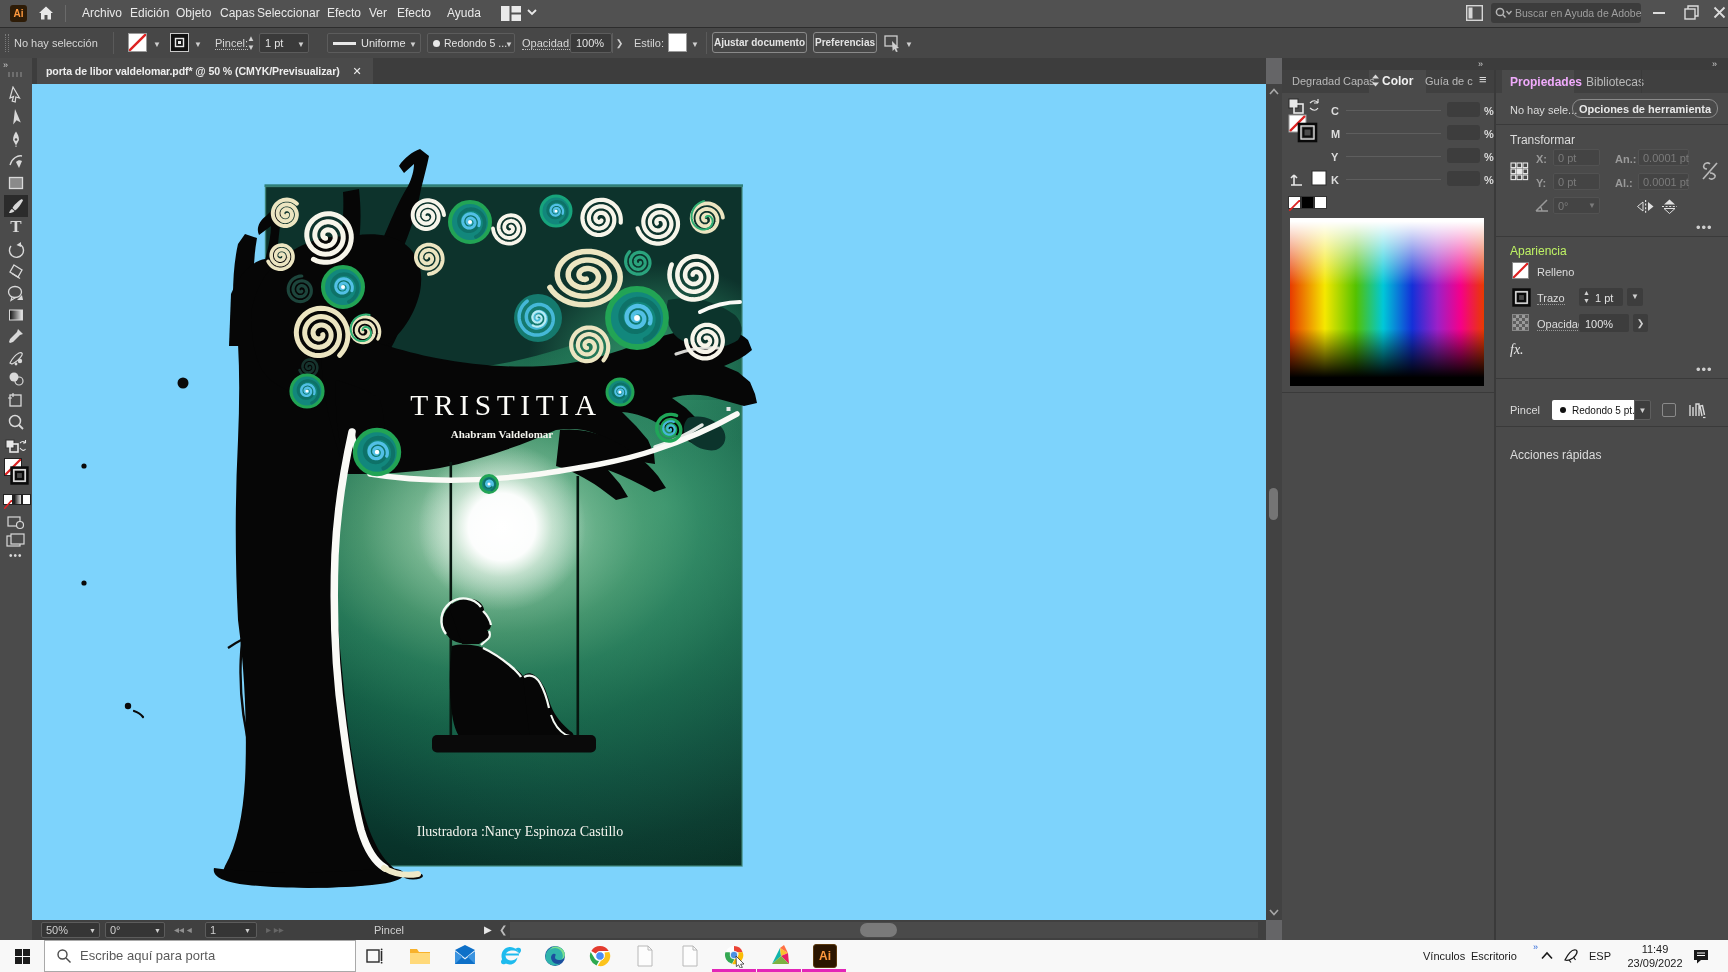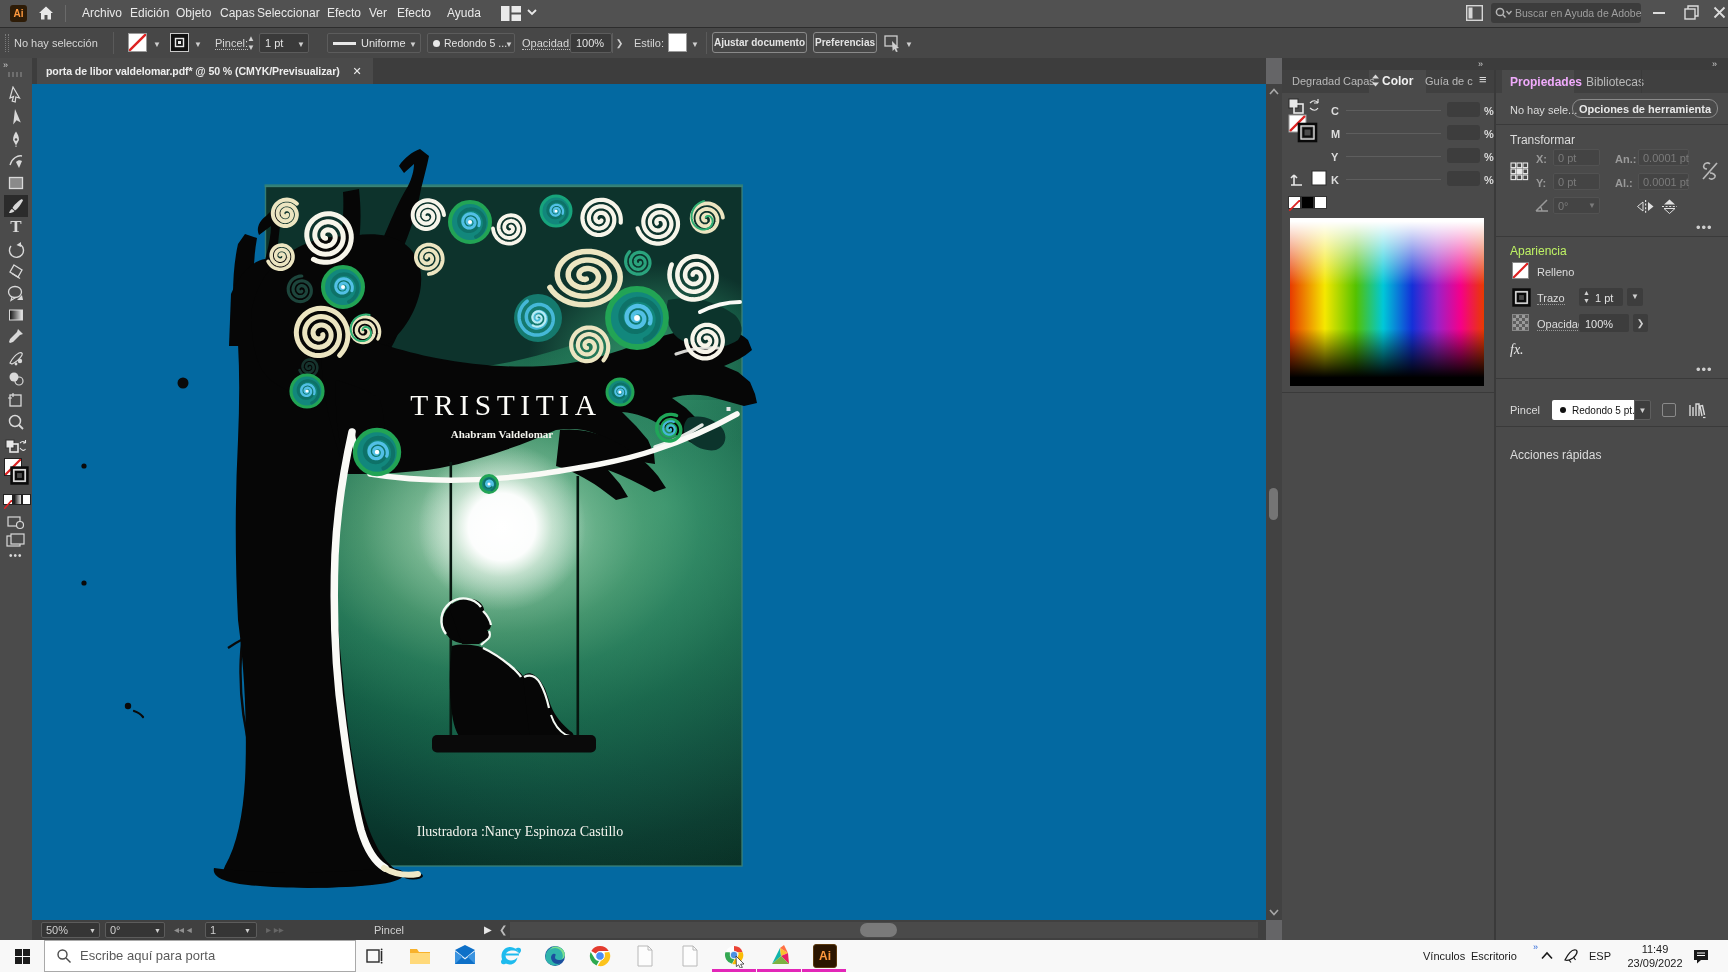--- a/index.html
+++ b/index.html
@@ -20,21 +20,21 @@
   .obtn { position:absolute; border:1px solid #8a8a8a; border-radius:3px; color:#e3e3e3;
     font-size:10px; text-align:center; white-space:nowrap; }
   .chev { position:absolute; color:#cfcfcf; font-size:8px; }
   
   #tabbar { left:32px; top:58px; width:1234px; height:26px; background:#3d3d3d; }
   #doctab { position:absolute; left:5px; top:0; height:26px; background:#4a4a4a; color:#ededed;
     font-size:10.6px; font-weight:bold; line-height:26px; padding:0 11px 0 9px; letter-spacing:-0.1px; }
   
   #tools { left:0; top:58px; width:32px; height:882px; background:#4b4b4b; }
   
-  #canvas { left:32px; top:84px; width:1234px; height:836px; background:#0369a1; overflow:hidden; }
+  #canvas { left:32px; top:84px; width:1234px; height:836px; background:#7dd3fc; overflow:hidden; }
   
   #vscroll { left:1266px; top:84px; width:16px; height:836px; background:#424242; }
   
   #statusbar { left:32px; top:920px; width:1234px; height:28px; background:#404040; color:#cfcfcf; font-size:11px; }
   
   #dock { left:1282px; top:58px; width:446px; height:882px; background:#4a4a4a; }
   
   #taskbar { left:0; top:940px; width:1728px; height:32px; background:#f8f8f8; }
   .ticon { position:absolute; top:4px; width:24px; height:24px; }
 </style>

